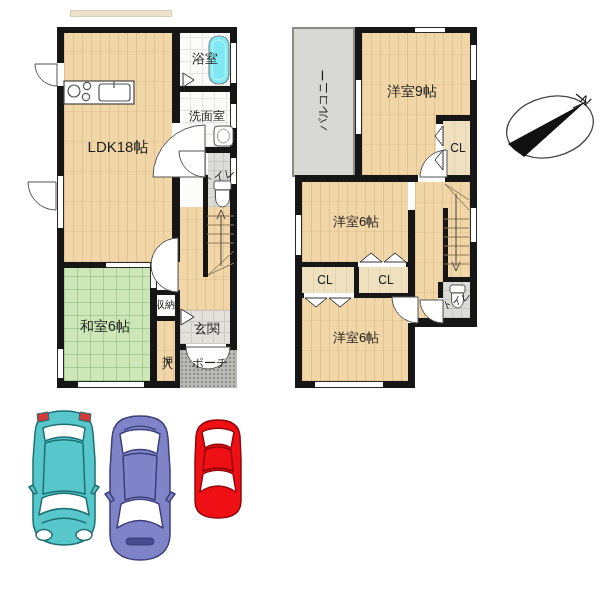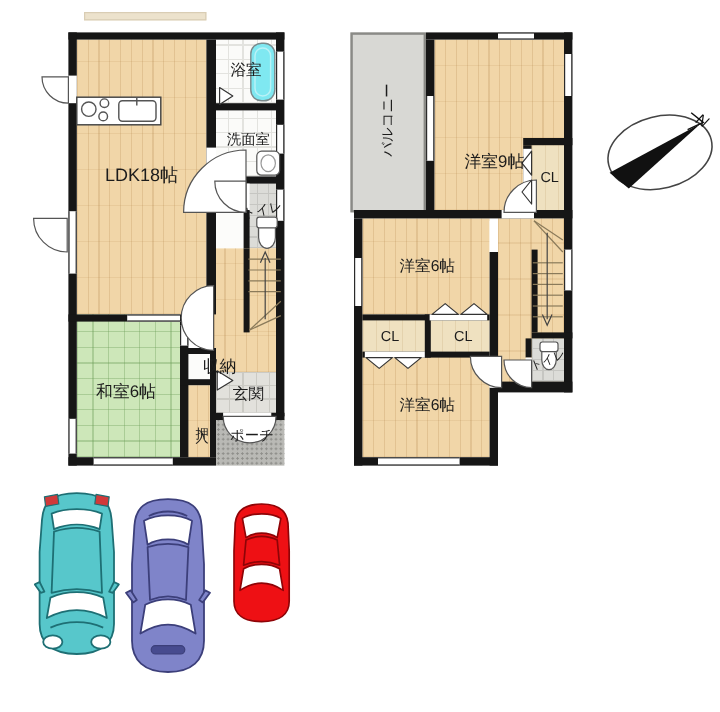--- a/index.html
+++ b/index.html
@@ -222,26 +222,26 @@
       <path d="M576,94 L586,102 L573,108" fill="none" stroke="#111" stroke-width="1.2"></path>
       <text x="580" y="102" font-size="13" font-style="italic" fill="#111" transform="rotate(32 580 100)">N</text>
     </g>
   </svg>
 
   <div class="lbl" style="left:118px;top:146px;font-size:15px;">LDK18帖</div>
   <div class="lbl" style="left:205px;top:58px;font-size:13px;">浴室</div>
   <div class="lbl" style="left:207px;top:116px;font-size:12px;">洗面室</div>
   <div class="lbl" style="left:219px;top:176px;font-size:11px;transform:translate(-50%,-50%) rotate(-12deg);">トイレ</div>
   <div class="lbl" style="left:105px;top:326px;font-size:14px;">和室6帖</div>
-  <div class="lbl" style="left:165px;top:305px;font-size:14px;margin-left:18px;">収納</div>
+  <div class="lbl" style="left:165px;top:305px;font-size:10px;">収納</div>
   <div class="lbl vert" style="left:167px;top:349px;font-size:11px;">押入</div>
   <div class="lbl" style="left:207px;top:328px;font-size:13px;">玄関</div>
   <div class="lbl" style="left:210px;top:363px;font-size:12px;">ポーチ</div>
   <div class="lbl" style="left:323px;top:100px;font-size:12px;transform:translate(-50%,-50%) rotate(-90deg);">バルコニー</div>
-  <div class="lbl" style="left:412px;top:91px;font-size:14px;margin-top:43px;">洋室9帖</div>
+  <div class="lbl" style="left:412px;top:91px;font-size:14px;">洋室9帖</div>
   <div class="lbl" style="left:458px;top:148px;font-size:12px;">CL</div>
   <div class="lbl" style="left:356px;top:221px;font-size:13px;">洋室6帖</div>
   <div class="lbl" style="left:325px;top:280px;font-size:12px;">CL</div>
   <div class="lbl" style="left:386px;top:280px;font-size:12px;">CL</div>
   <div class="lbl" style="left:356px;top:337px;font-size:13px;">洋室6帖</div>
   <div class="lbl" style="left:457px;top:301px;font-size:10px;transform:translate(-50%,-50%) rotate(-22deg);">トイレ</div>
 
   <svg class="car" style="left:28px;top:408px;" width="72" height="140" viewBox="0 0 72 140">
     <g stroke-width="1.5" stroke-linejoin="round" stroke="#1E6F74">
       <g fill="#57C7CB">

